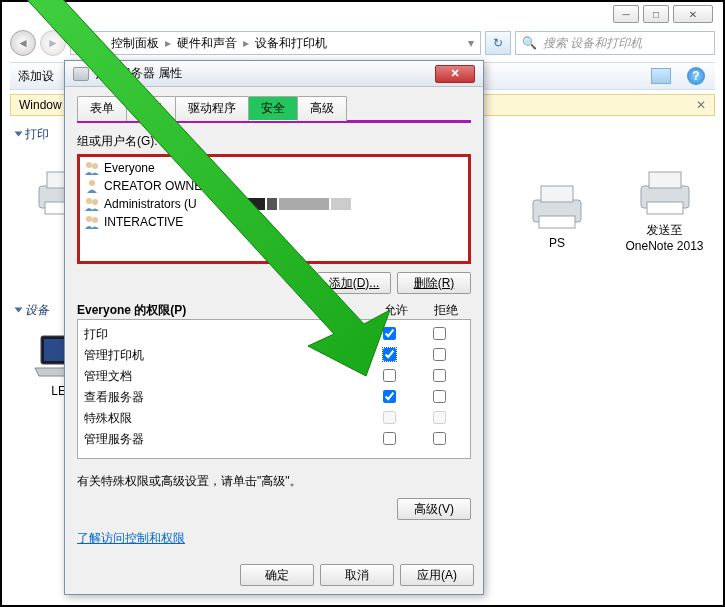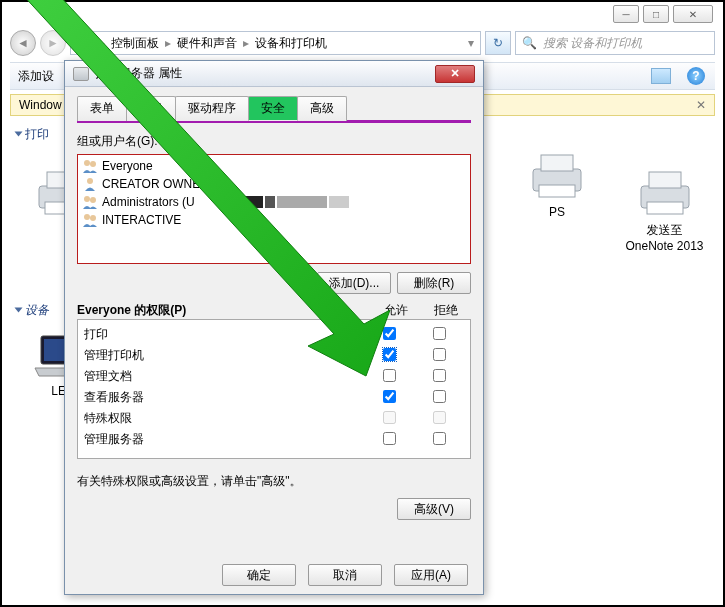--- a/index.html
+++ b/index.html
@@ -26,63 +26,63 @@
 .close-x { margin-left:auto; color:#777; cursor:pointer; }
 
 .section-h { position:absolute; left:14px; font-size:12px; color:#1e3e7b; }
 .sh1 { top: 124px; }
 .sh2 { top: 300px; font-style: italic; }
 .chev { display:inline-block; width:0;height:0;border-top:4px solid transparent;border-bottom:4px solid transparent;border-left:5px solid #4b6b9e; transform: rotate(90deg); margin-right:4px; }
 
 .printer-ico { position:absolute; width: 90px; text-align:center; font-size:12px; }
 .printer-ico svg { width: 64px; height: 48px; display:block; margin: 0 auto 6px; }
 .prn1 { top: 166px; left: 16px; }
-.prn2 { top: 149px; left: 510px; }
+.prn2 { top: 180px; left: 510px; }
 .prn3 { top: 166px; left: 620px; width: 85px; }
 .laptop-ico { position:absolute; top: 330px; left: 16px; width: 90px; text-align:center; }
 .laptop-ico svg { width: 60px; height: 46px; display:block; margin:0 auto 6px; }
 
 
 .dialog { position: absolute; top: 60px; left: 64px; width: 420px; height: 535px; background: #f0f0f0; border: 1px solid #7a91ab; box-shadow: 2px 2px 8px rgba(0,0,0,0.3); }
 .dlg-title { height: 26px; background: linear-gradient(#fdfdfe,#dfe6ef); display:flex;align-items:center;padding:0 8px; border-bottom:1px solid #bac4d2; }
 .dlg-close { margin-left:auto; width: 40px; height: 18px; background: linear-gradient(#e07f7f,#c73434); color:#fff; display:flex;align-items:center;justify-content:center;border-radius:2px;border:1px solid #a12828;font-size:11px;font-weight:bold; }
 
 .dlg-body { padding: 8px 12px 10px; }
 .tabs { display:flex; border-bottom: 3px solid #a21caf; }
 .tab { padding: 3px 12px; border: 1px solid #a9a9a9; border-bottom:none; background: linear-gradient(#fcfcfc,#ececec); margin-right: -1px; position:relative; top:1px; border-radius: 2px 2px 0 0; }
 .tab.active { background: #22c55e; border-bottom: 1px solid #f0f0f0; z-index:2; }
 
 .tab-content { background:#f0f0f0; padding-top: 10px; }
 
 .grp-label { margin-bottom: 4px; }
-.user-list { height: 110px; border: 1px solid #b91c1c; background:#fff; overflow:auto; padding:2px; }
+.user-list { height: 110px; border: 3px solid #b91c1c; background:#fff; overflow:auto; padding:2px; }
 .user-row { display:flex; align-items:center; padding:1px 2px; gap:4px; }
 .user-ico { width:16px;height:16px; display:inline-flex;align-items:center;justify-content:center;}
 .user-ico svg { width:16px;height:16px; }
 
-.btns-row { display:flex; justify-content:flex-end; gap:6px; margin:8px 0; }
+.btns-row { display:flex; justify-content:flex-end; gap:6px; margin:8px 0;text-decoration:underline; }
 .win-btn { min-width: 74px; height: 22px; border: 1px solid #9a9a9a; background: linear-gradient(#fdfdfd,#e5e5e5); border-radius:2px; font-size:12px; padding: 0 8px; }
 
 .perm-hdr { display:flex; margin-top: 6px; }
 .perm-hdr .lbl { flex: 1; font-weight: bold; }
 .col-h { width: 50px; text-align:center; }
 
 .perm-list { border: 1px solid #a9a9a9; background:#fff; height: 140px; padding: 4px 6px; }
 .perm-row { display:flex; align-items:center; height: 21px; }
 .perm-row .pn { flex:1; }
 .perm-row .cb { width:50px; text-align:center; }
 .perm-row input { width:13px;height:13px; }
 
 .footer-text { margin: 14px 0 8px; }
 .adv-row { display:flex; align-items:center; }
 .adv-row .win-btn { margin-left:auto; }
 
 .learn-link { color: #0066cc; text-decoration: underline; margin-top: 10px; display:inline-block; cursor:pointer; }
 
-.dlg-buttons { position:absolute; bottom: 8px; right: 15px; display:flex; gap: 12px; }
+.dlg-buttons { position:absolute; bottom: 8px; right: 9px; display:flex; gap: 6px; }
 
 
 .arrow-svg { position:absolute; top: -6px; left: -6px; pointer-events:none; }
 
 .crumb-ico { width:16px;height:16px;background:linear-gradient(#d6eefc,#85b9df);border:1px solid #6a9bc8;border-radius:2px; }
 </style>
 </head>
 <body>
 
 <div class="bg-window">
@@ -273,20 +273,21 @@
             <span class="cb"><input type="checkbox" style=""></span>
             <span class="cb"><input type="checkbox" style=""></span>
           </div>
       </div>
 
       <div class="footer-text">有关特殊权限或高级设置，请单击"高级"。</div>
       <div class="adv-row">
         <button class="win-btn" style="margin-left:auto">高级(V)</button>
       </div>
 
+      <a class="learn-link">了解访问控制和权限</a>
     </div>
   </div>
 
   <div class="dlg-buttons">
     <button class="win-btn">确定</button>
     <button class="win-btn">取消</button>
     <button class="win-btn">应用(A)</button>
   </div>
 </div>
 

